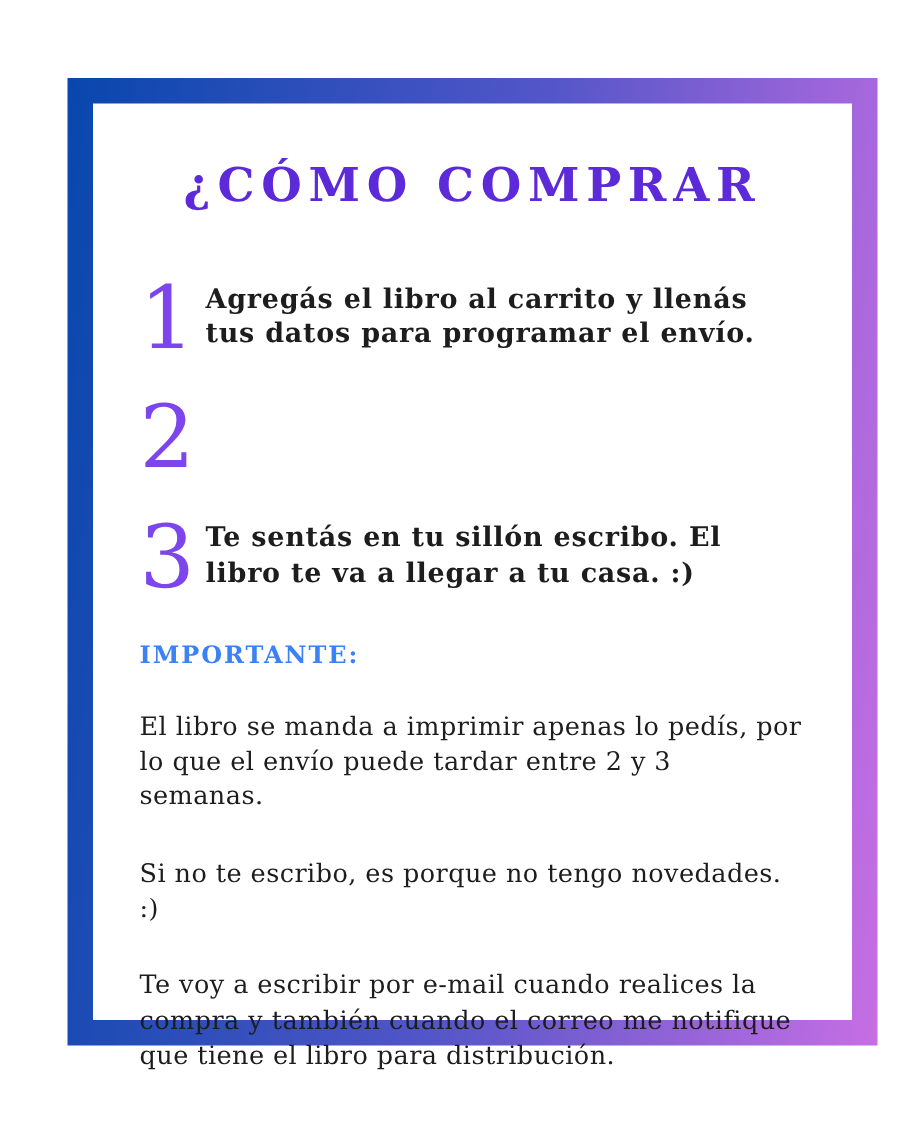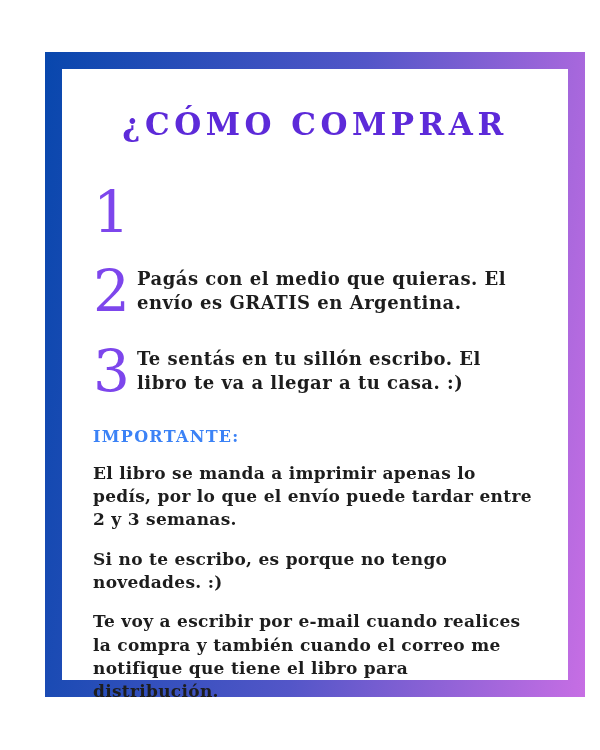--- a/index.html
+++ b/index.html
@@ -68,48 +68,48 @@
     max-width: 374px;
   }
   .important-heading {
     margin: 30px 0 0 0;
     color: #3b82f6;
     font-size: 16px;
     font-weight: bold;
     letter-spacing: 1.3px;
   }
   .para {
-    margin: 16px 0 0 0;
+    margin: 28px 0 0 0;
     color: #1d1d1d;
     font-size: 17px;
-    font-weight: bold;
+    font-weight: normal;
     line-height: 1.37;
     letter-spacing: 0.3px;
     max-width: 442px;
   }
 </style>
 </head>
 <body>
 
 <div class="frame">
   <div class="card">
 
     <h1 class="title">
       <span>¿CÓMO COMPRAR</span><br>
     </h1>
 
     <div class="content">
 
       <div class="steps">
         <div class="step">
           <div class="step-number">1</div>
+          <div class="step-text">Agregás el libro al carrito y llenás tus datos para programar el envío.</div>
         </div>
         <div class="step">
           <div class="step-number">2</div>
-          <div class="step-text">Pagás con el medio que quieras. El envío es GRATIS en Argentina.</div>
         </div>
         <div class="step">
           <div class="step-number">3</div>
           <div class="step-text">Te sentás en tu sillón escribo. El libro te va a llegar a tu casa. :)</div>
         </div>
       </div>
 
       <h2 class="important-heading">IMPORTANTE:</h2>
 
       <p class="para">El libro se manda a imprimir apenas lo pedís, por lo que el envío puede tardar entre 2 y 3 semanas.</p>

